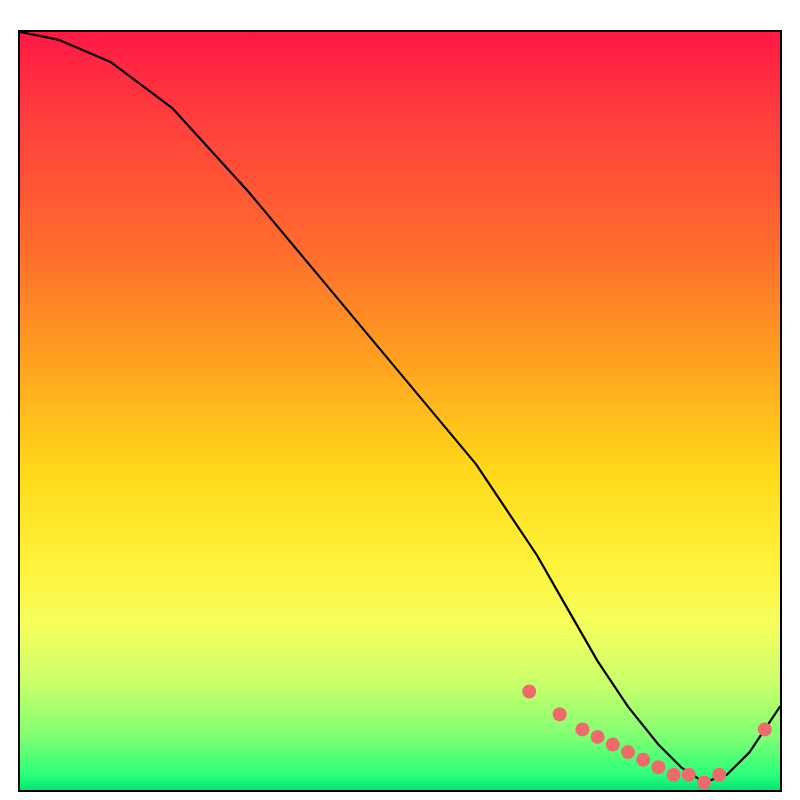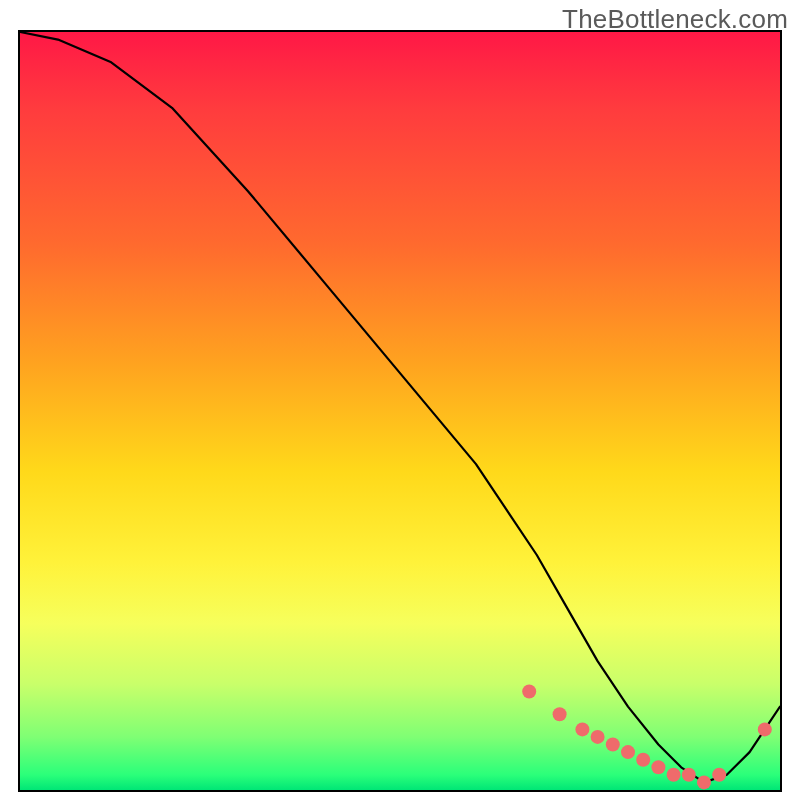--- a/index.html
+++ b/index.html
@@ -71,21 +71,20 @@
   }
   .dot {
     fill: #ef6b6b;
     stroke: none;
   }
 </style>
 </head>
 <body>
 <div class="wrap">
 
-  <div class="watermark">TheBottleneck.com</div>
 
   <div class="plot">
     <div class="gradient-bg"></div>
     <svg class="curve" viewBox="0 0 760 758" preserveAspectRatio="none">
       <path id="curve-path" class="line" d="M0.0 0.0 L38.0 7.6 L91.2 30.3 L152.0 75.8 L228.0 159.2 L304.0 250.1 L380.0 341.1 L456.0 432.1 L516.8 523.0 L547.2 576.1 L577.6 629.1 L608.0 674.6 L638.4 712.5 L661.2 735.3 L684.0 750.4 L706.8 742.8 L729.6 720.1 L760.0 674.6"></path>
       <g id="dots">
           <circle cx="509.2" cy="659.5" r="7" class="dot"></circle>
           <circle cx="539.6" cy="682.2" r="7" class="dot"></circle>
           <circle cx="562.4" cy="697.4" r="7" class="dot"></circle>
           <circle cx="577.6" cy="704.9" r="7" class="dot"></circle>

